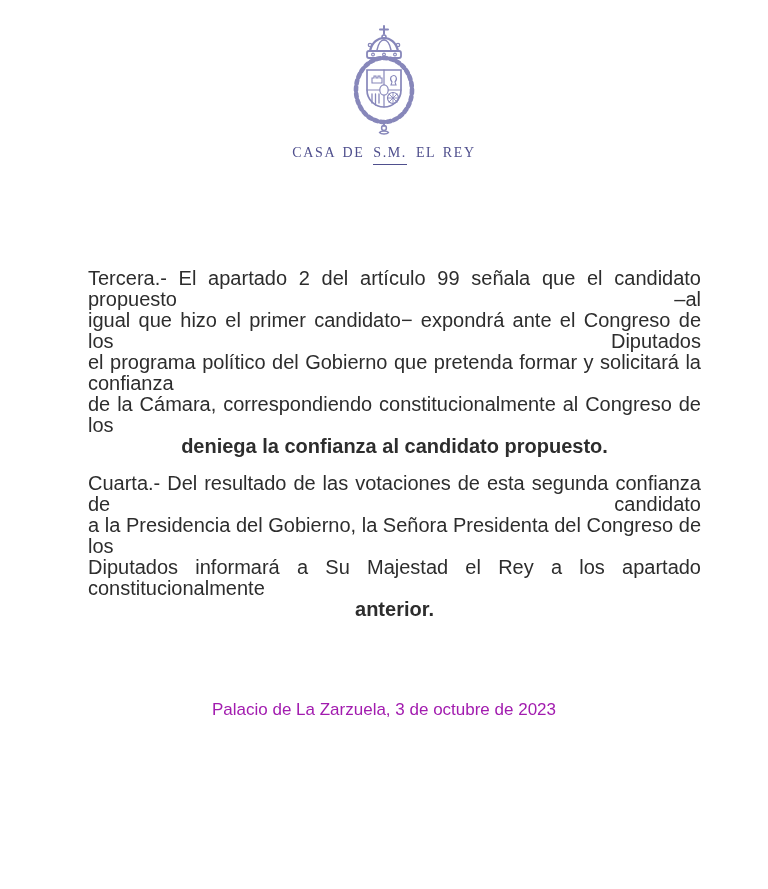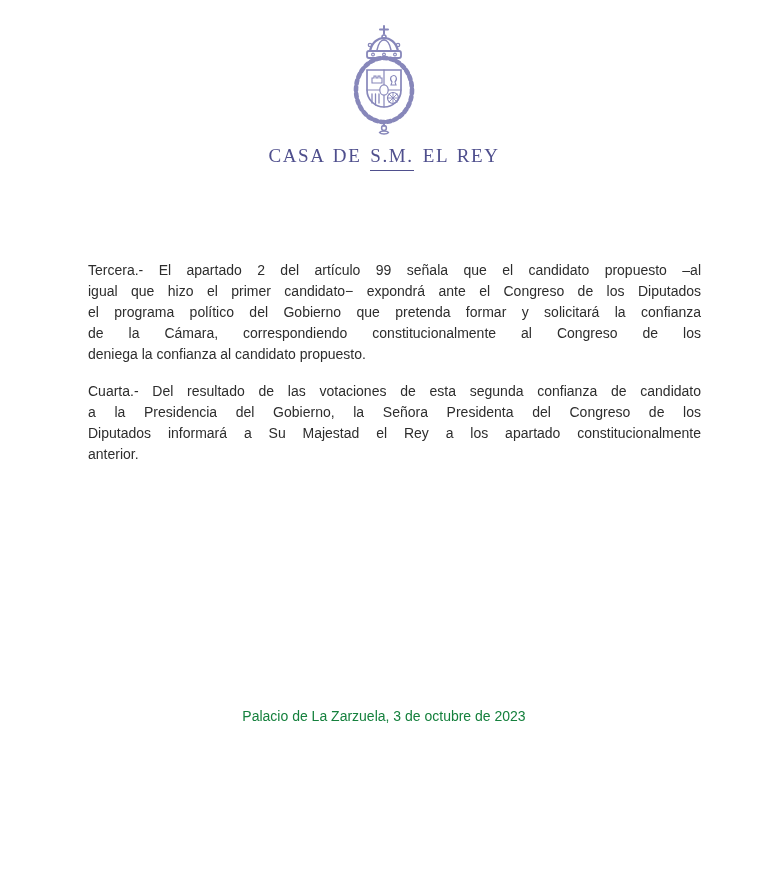--- a/index.html
+++ b/index.html
@@ -23,60 +23,59 @@
   }
 
   
   .letterhead {
     position: absolute;
     top: 145px;
     left: 0;
     width: 100%;
     text-align: center;
     font-family: "Liberation Serif", serif;
-    font-size: 19px;
+    font-size: 14px;
     letter-spacing: 1.6px;
     word-spacing: 2px;
     color: #4f4f8d;
     white-space: nowrap;
   }
   .letterhead .seg { display: inline-block; }
   .letterhead .gap { display: inline-block; width: 9px; }
   .letterhead .underlined {
     border-bottom: 1px solid #4f4f8d;
     padding-bottom: 3px;
   }
 
   
   .body-text {
     position: absolute;
-    top: 260px;
+    top: 268px;
     left: 88px;
     width: 613px;
     font-family: "Liberation Sans", sans-serif;
-    font-size: 14px;
+    font-size: 20px;
     line-height: 21px;
     color: #2d2d2d;
   }
   .para { margin: 0 0 16px 0; }
   .line { width: 100%; }
   .line.just { text-align: justify; text-align-last: justify; }
-  .line.last { text-align: left; }
+  .line.last { text-align: center; font-weight: bold; }
 
   
   .dateline {
     position: absolute;
     top: 700px;
     left: 0;
     width: 100%;
     text-align: center;
     font-family: "Liberation Sans", sans-serif;
-    font-size: 14px;
-    color: #15803d;
-    margin-top: 8px;
+    font-size: 17px;
+    color: #a21caf;
   }
 </style>
 </head>
 <body>
 
 <div class="page">
 
   <div class="crest">
     <svg viewBox="0 0 80 112" width="80" height="112" xmlns="http://www.w3.org/2000/svg">
       <g fill="none" stroke="#8787ba" stroke-linecap="round">

